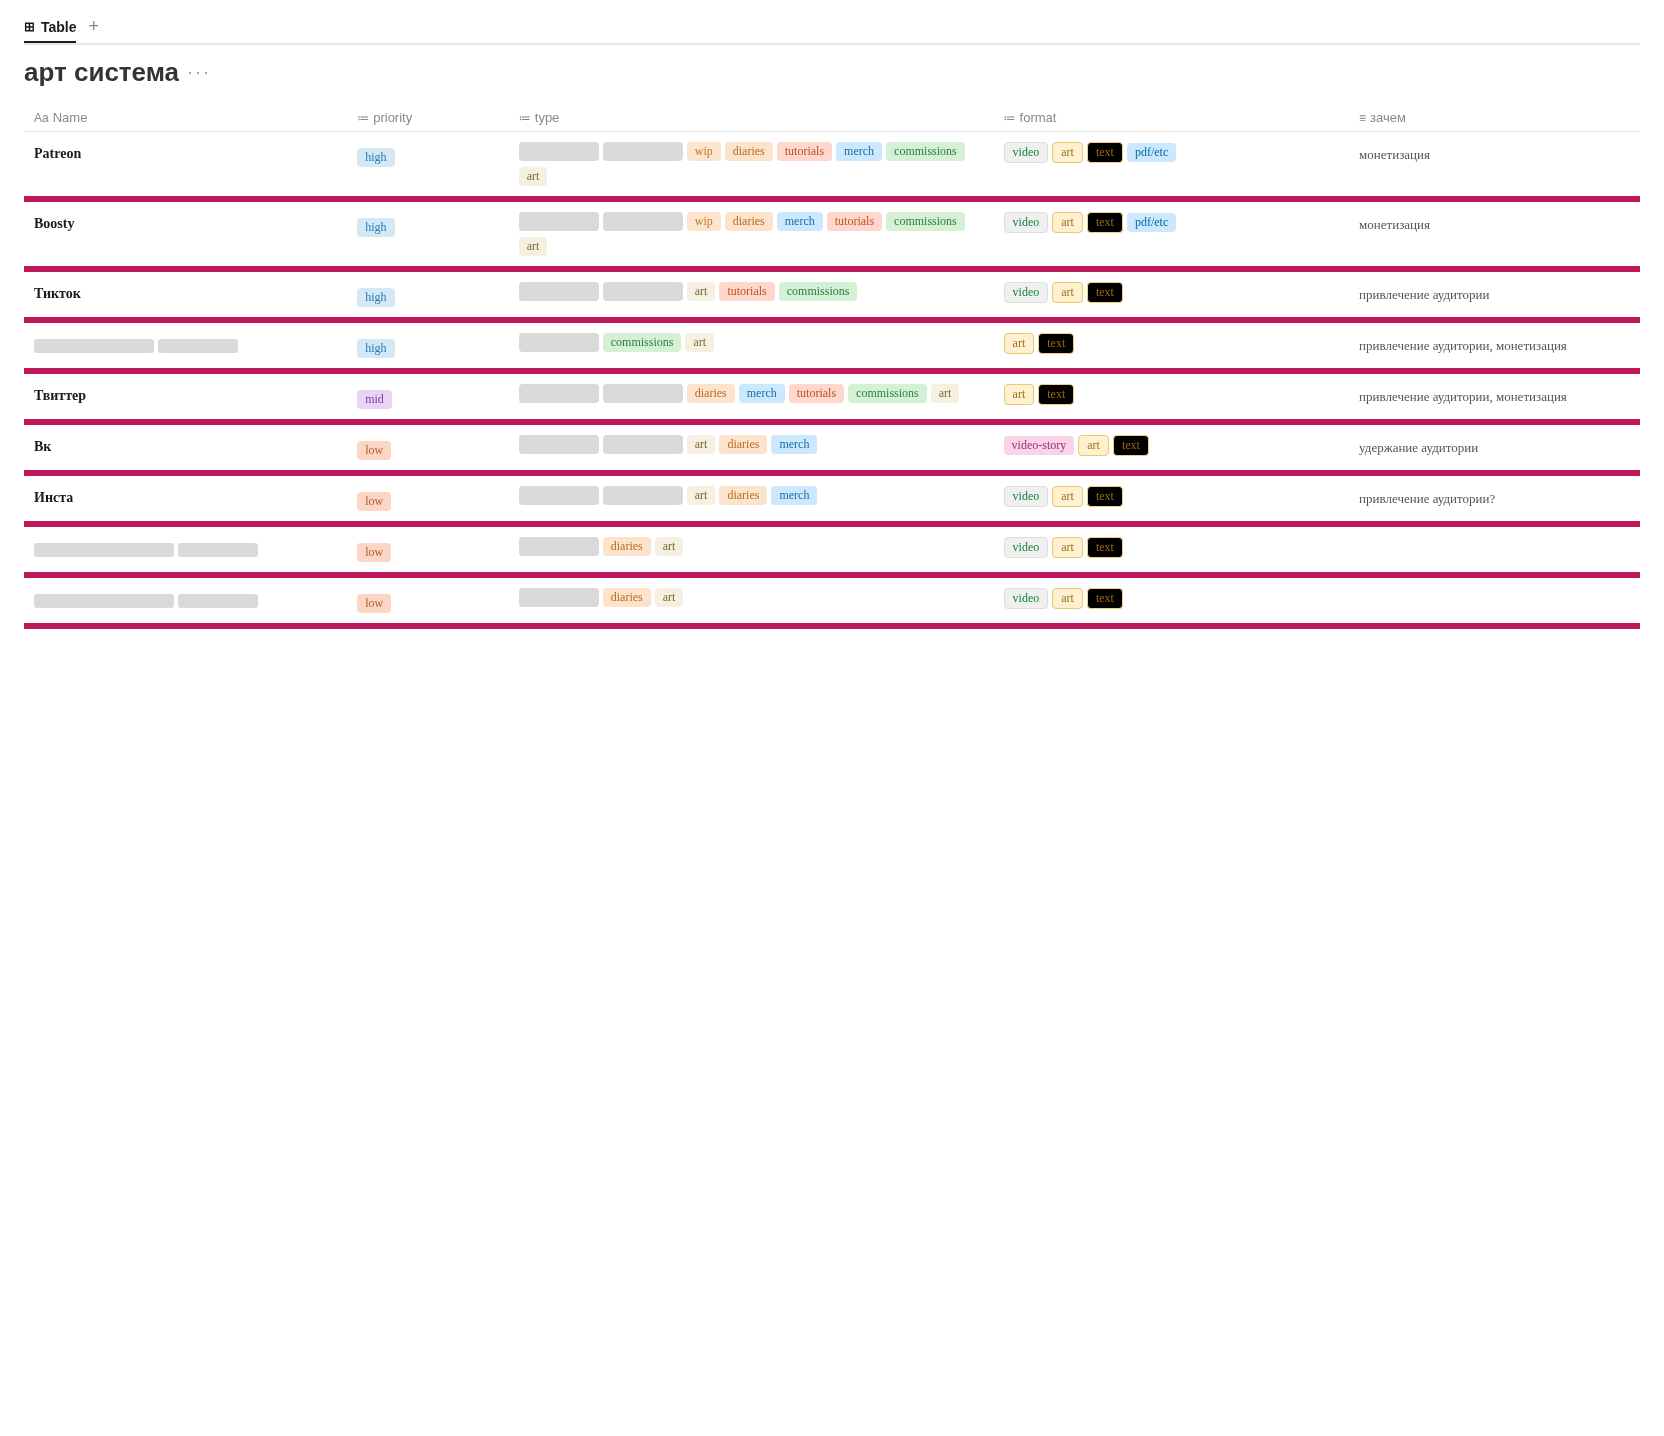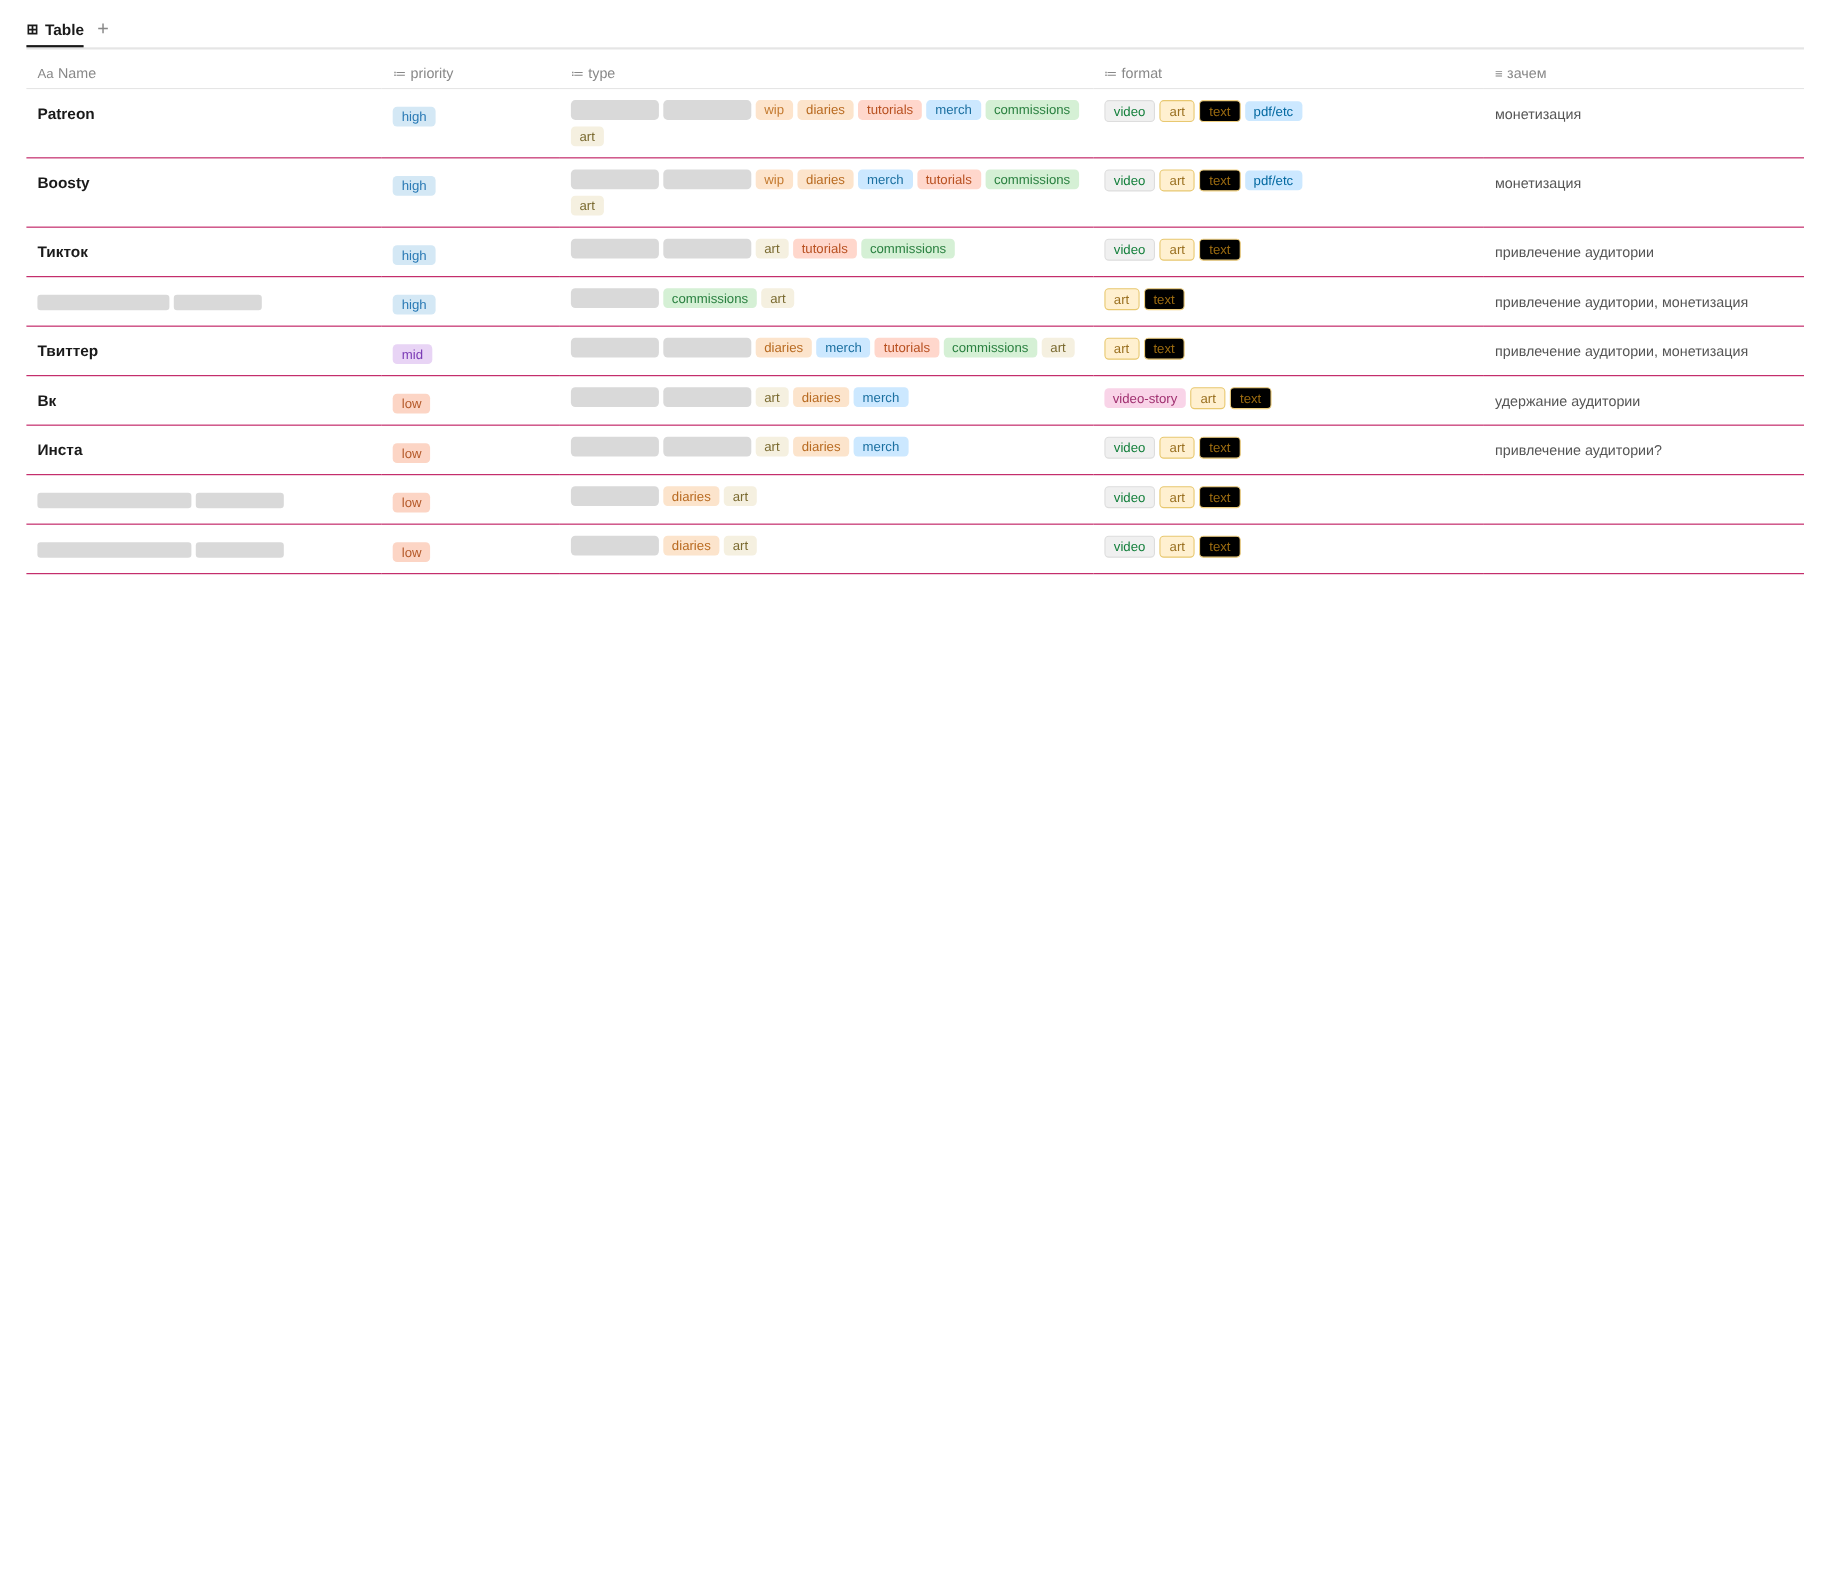--- a/index.html
+++ b/index.html
@@ -86,21 +86,22 @@
       font-size: 13px;
       border-bottom: 1px solid #e5e5e5;
     }
 
     thead th .col-icon {
       margin-right: 4px;
       font-size: 12px;
     }
 
     tbody tr {
-      border-bottom: 1px solid #be185d;
+      border-bottom: 6px solid #be185d;
+      font-family: Liberation Serif, serif;
     }
 
     td {
       padding: 8px 10px;
       vertical-align: top;
       font-size: 14px;
     }
 
     td.name-cell {
       font-weight: 600;
@@ -179,20 +180,24 @@
 <div class="app-container">
 
   <div class="tab-bar">
     <div class="tab-active">
       <span class="tab-icon">⊞</span>
       <span>Table</span>
     </div>
     <button class="add-tab-btn">+</button>
   </div>
 
+  <div class="page-title">
+    <span>арт система</span>
+    <span class="page-title-dots">···</span>
+  </div>
 
   <table>
     <colgroup>
       <col class="col-name">
       <col class="col-priority">
       <col class="col-type">
       <col class="col-format">
       <col class="col-reason">
     </colgroup>
     <thead>

